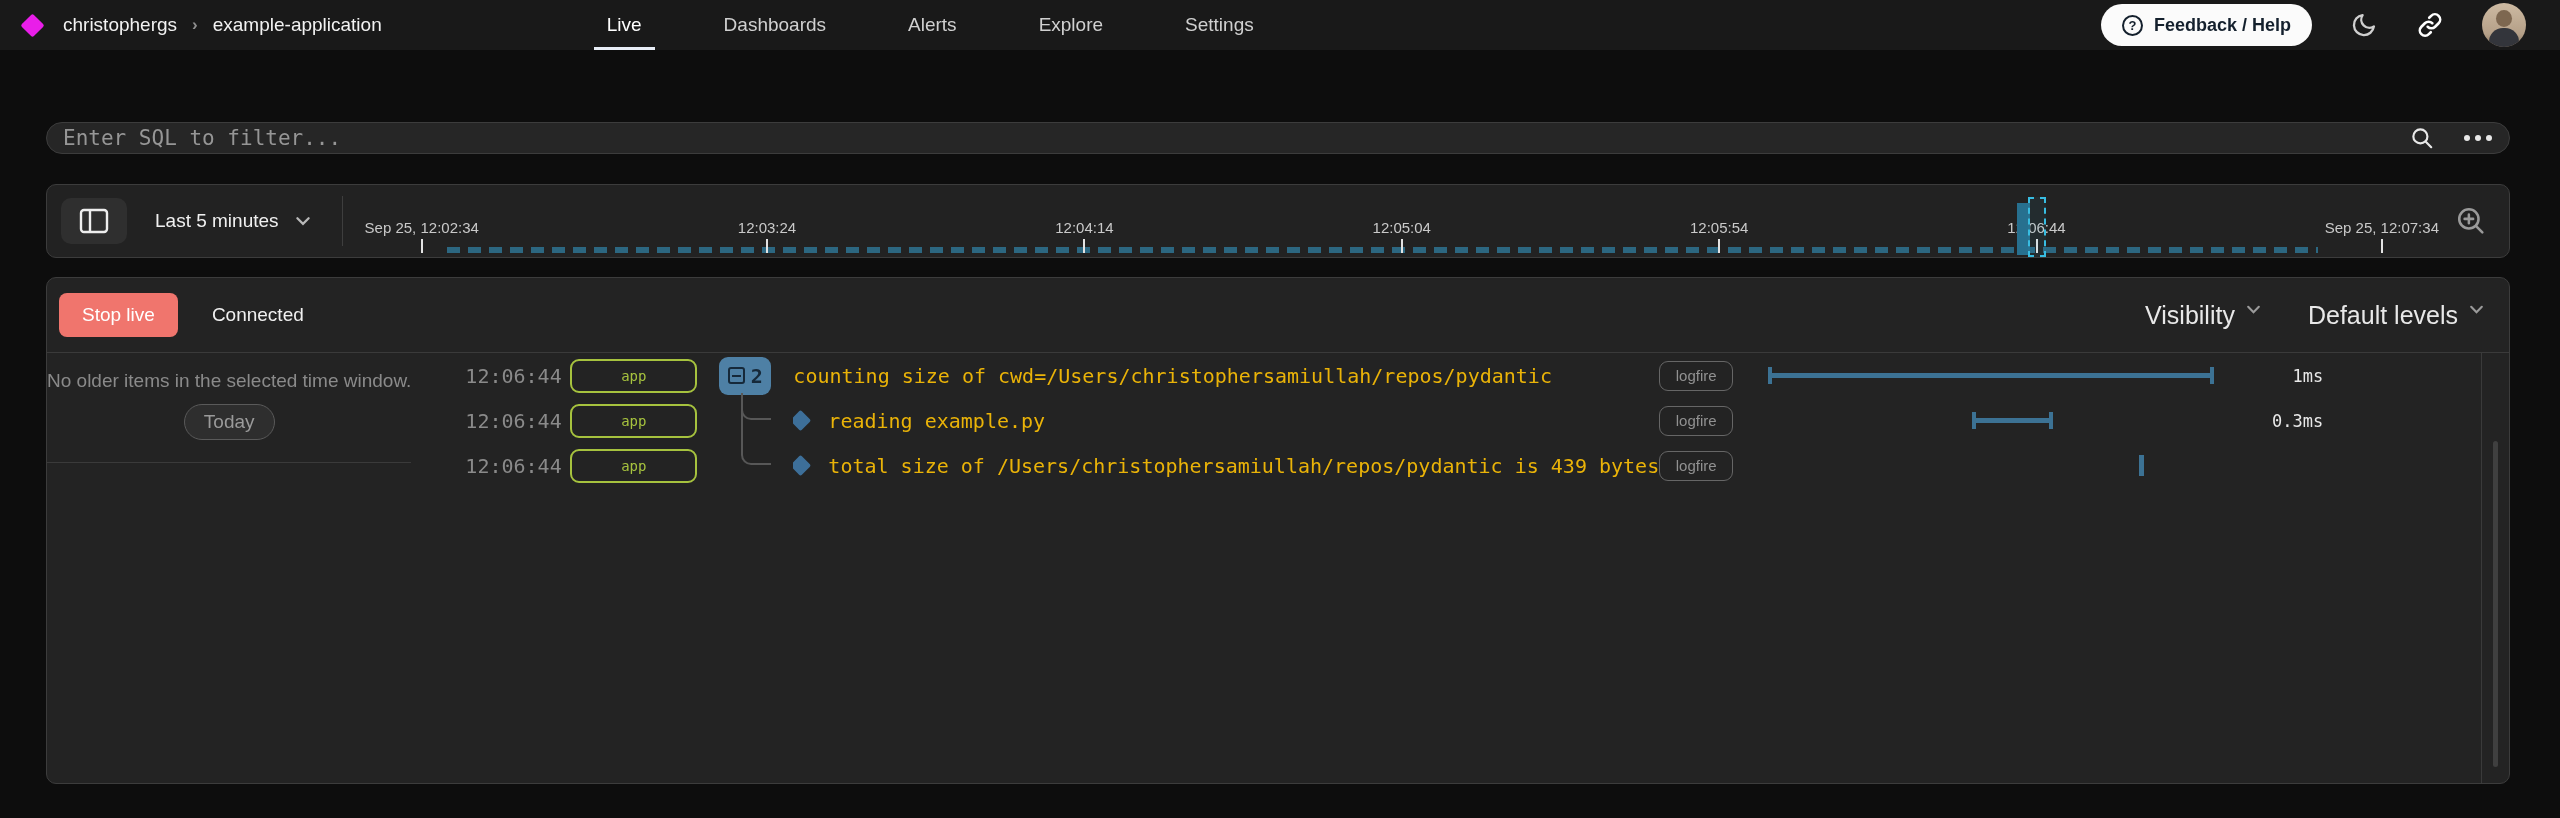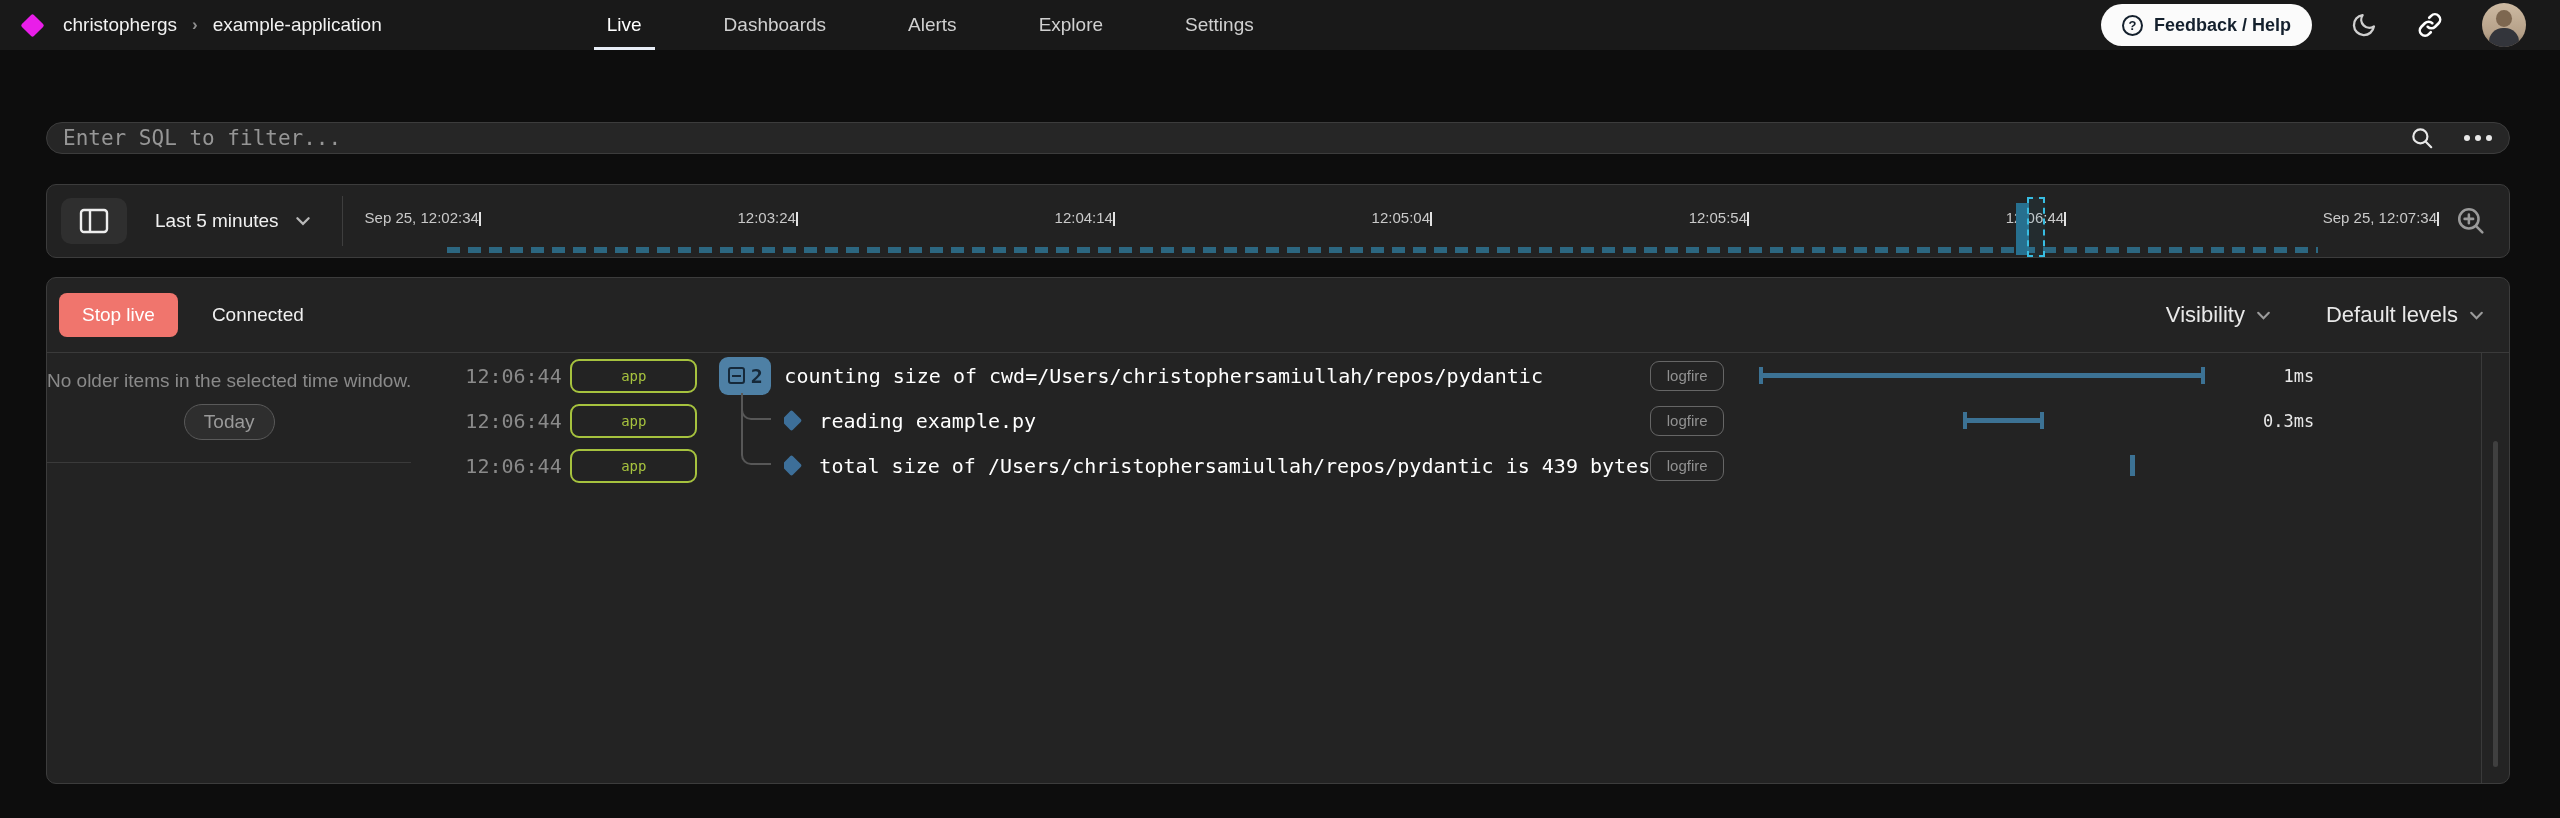--- a/index.html
+++ b/index.html
@@ -47,21 +47,21 @@
     border: 1px solid #3c3c3c; border-radius: 10px; display: flex; align-items: center;
     padding: 0 10px 0 14px; }
   .panel-toggle { width: 66px; height: 46px; background: #2f2f2f; border-radius: 10px;
     display: flex; align-items: center; justify-content: center; cursor: pointer; flex-shrink: 0; }
   .range-btn { display: flex; align-items: center; gap: 15px; margin: 0 30px 0 28px;
     font-size: 19px; color: #f0f0f0; cursor: pointer; flex-shrink: 0; white-space: nowrap; }
   .vdivider { width: 1px; height: 50px; background: #3e3e3e; margin-right: 22px; flex-shrink: 0; }
   .timeline { flex: 1; position: relative; height: 72px; }
   .tick-row { position: absolute; left: 0; right: 4px; top: 0; bottom: 0; display: flex;
     justify-content: space-between; }
-  .tick { display: flex; flex-direction: row; align-items: center; justify-content: flex-end;
+  .tick { display: flex; flex-direction: column; align-items: center; justify-content: flex-end;
     padding-bottom: 4px; position: relative; }
   .tick-label { font-size: 15px; color: #c9c9c9; margin-bottom: 3px; white-space: nowrap; }
   .tick-mark { width: 2px; height: 14px; background: #e3e3e3; }
   .dashes { position: absolute; left: 82px; right: 125px; bottom: 4px; height: 6px;
     background: repeating-linear-gradient(90deg, #2c6781 0 13px, transparent 13px 21px); }
   .spike { position: absolute; left: 50%; margin-left: -20px; bottom: 2px; width: 13px;
     height: 52px; background: #27708f; }
   .spike-cursor { position: absolute; left: 50%; margin-left: -9px; bottom: 0; width: 18px;
     height: 60px; border: 2px dashed #38bde2; background: rgba(56,189,226,0.07); cursor: grab; }
   .zoom-btn { width: 56px; height: 56px; display: flex; align-items: center;
@@ -71,22 +71,22 @@
   .main-panel { margin: 19px 50px 0 46px; height: 507px; background: #232323;
     border: 1px solid #3c3c3c; border-radius: 10px; display: flex; flex-direction: column;
     overflow: hidden; }
   .controls { height: 75px; display: flex; align-items: center; padding: 0 24px 0 12px;
     border-bottom: 1px solid #3a3a3a; flex-shrink: 0; }
   .stop-btn { background: #f0756d; color: #ffffff; font-size: 19px; border-radius: 8px;
     height: 44px; padding: 0 23px; display: flex; align-items: center; border: none;
     cursor: pointer; font-family: inherit; }
   .connected { margin-left: 34px; font-size: 19px; color: #f0f0f0; font-weight: 500; }
   .dropdowns { margin-left: auto; display: flex; gap: 46px; }
-  .dd { display: flex; align-items: center; gap: 10px; font-size: 22px; color: #e8e8e8;
-    cursor: pointer; margin-left: 8px; }
+  .dd { display: flex; gap: 10px; font-size: 25px; color: #e8e8e8;
+    cursor: pointer; }
 
   .scroll-area { flex: 1; display: flex; min-height: 0; }
   .rows-col { flex: 1; display: flex; flex-direction: row; min-width: 0; }
   .gutter { width: 28px; border-left: 1px solid #3a3a3a; position: relative; flex-shrink: 0; }
   .scroll-thumb { position: absolute; left: 11px; top: 88px; bottom: 16px; width: 5px;
     background: #3f3f3f; border-radius: 3px; cursor: grab; }
 
   .empty-block { height: 110px; display: flex; flex-direction: column; align-items: center;
     padding-top: 17px; border-bottom: 1px solid #3a3a3a; flex-shrink: 0; }
   .empty-msg { font-size: 19px; color: #8a8a8a; }
@@ -108,22 +108,22 @@
   .minusbox { width: 17px; height: 17px; border: 2px solid #16293a; border-radius: 3px;
     position: relative; }
   .minusbox::after { content:""; position: absolute; left: 2px; right: 2px; top: 50%;
     margin-top: -1px; height: 2px; background: #16293a; }
   .ccount { font-family: "DejaVu Sans Mono", monospace; font-size: 20px; font-weight: 700;
     color: #16293a; }
   .tree-elbow { position: absolute; width: 30px; border-left: 2px solid #575757;
     border-bottom: 2px solid #575757; border-bottom-left-radius: 10px; left: 330px; top: 40px; }
   .elbow-r2 { height: 27px; }
   .elbow-r3 { height: 72px; }
-  .lmsg { flex: 1; display: flex; align-items: center; gap: 20px; margin-left: 5px;
-    min-width: 0; font-family: "DejaVu Sans Mono", monospace; font-size: 20px; color: #ffffff;
+  .lmsg { flex: 1; display: flex; align-items: center; gap: 20px; margin-left: 14px;
+    min-width: 0; font-family: "DejaVu Sans Mono", monospace; font-size: 20px; color: #eab308;
     white-space: nowrap; overflow: hidden; }
   .diamond { width: 15px; height: 15px; background: #3d6f99; border-radius: 2px;
     transform: rotate(45deg); flex-shrink: 0; }
   .lbadge-logfire { width: 74px; height: 30px; border: 1.5px solid #666666; border-radius: 9px;
     color: #919191; font-size: 15px; display: flex; align-items: center; justify-content: center;
     flex-shrink: 0; }
   .ltrack { width: 490px; height: 45px; position: relative; margin-left: 16px; flex-shrink: 0; }
   .span-bar { position: absolute; top: 14px; height: 17px;
     background: linear-gradient(180deg, transparent 0 6px, #3c7294 6px 11px, transparent 11px); }
   .span-bar::before, .span-bar::after { content:""; position: absolute; top: 0; width: 4px;

